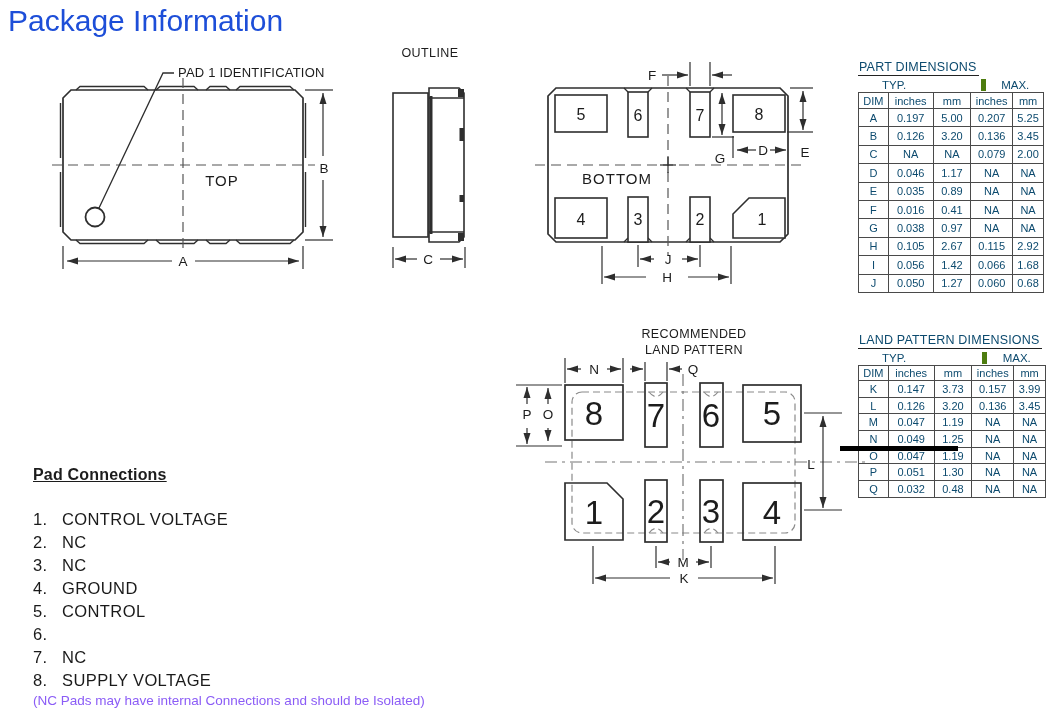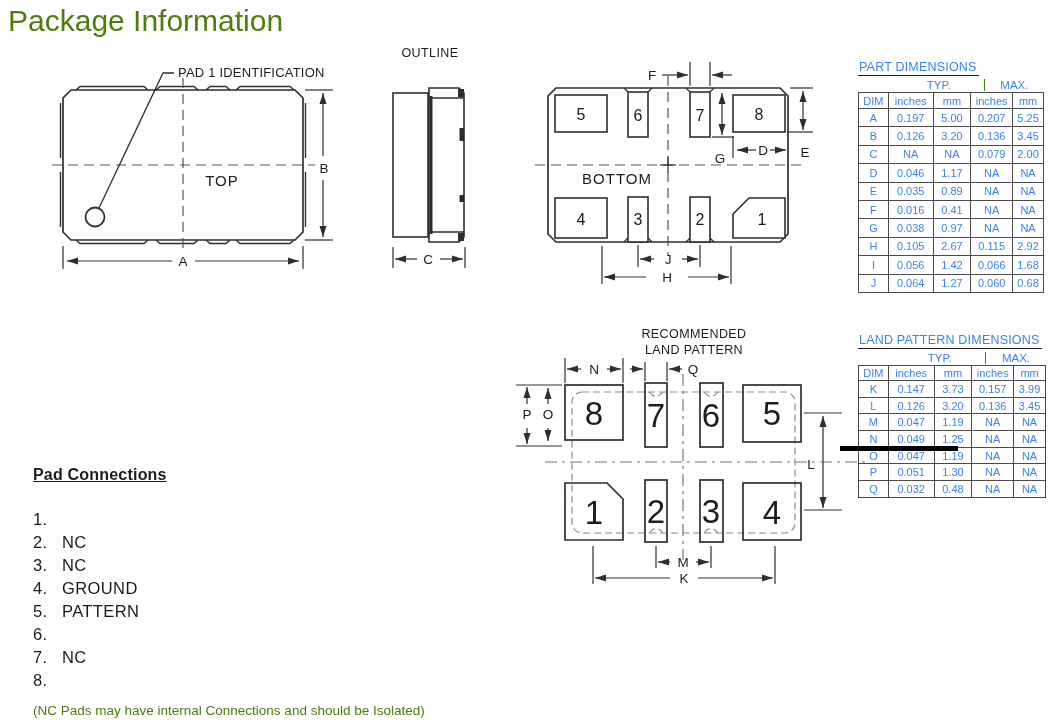--- a/index.html
+++ b/index.html
@@ -1,47 +1,47 @@
 <!DOCTYPE html>
 <html><head>
 <meta charset="utf-8">
 <style>
   html,body{margin:0;padding:0;background:#fff;}
   .page{position:relative;width:1054px;height:723px;background:#ffffff;overflow:hidden;
         font-family:"Liberation Sans","DejaVu Sans",sans-serif;color:#1c1c1c;}
   .page-title{position:absolute;left:8px;top:4px;font-size:30px;font-weight:400;
-        letter-spacing:0;color:#4d7c0f;margin:0;}
+        letter-spacing:0;color:#1d4ed8;margin:0;}
   svg.diagram{position:absolute;left:0;top:0;z-index:1;}
   svg.diagram text{fill:#1c1c1c;stroke:none;font-family:"Liberation Sans","DejaVu Sans",sans-serif;}
   .t13{font-size:13.5px;}
   .t12{font-size:12.5px;letter-spacing:.4px;}
   .t15{font-size:15px;letter-spacing:1px;}
   .padnum{font-size:16px;}
   .padnum-big{font-size:33px;}
   .callout{font-size:13px;letter-spacing:.2px;}
 
-  .dimtbl{position:absolute;z-index:2;color:#3b82f6;}
+  .dimtbl{position:absolute;z-index:2;color:#0c4a6e;}
   .dimtbl .tbl-title{font-size:12.5px;letter-spacing:.2px;display:inline-block;
         border-bottom:1.5px solid #222;padding:0 2px 1px 1px;margin:0 0 2px 0;white-space:nowrap;}
   .grp-row{display:flex;font-size:11.5px;margin:1px 0 1px 0;}
   .grp-row .sp{width:30px;}
   .dimtbl table{border-collapse:collapse;table-layout:fixed;}
   .dimtbl th,.dimtbl td{border:1px solid #4a4a4a;text-align:center;padding:0;
         font-size:11px;font-weight:400;white-space:nowrap;overflow:hidden;}
   .part-tbl th{height:15px}  .part-tbl td{height:17.4px;}
   .land-tbl th{height:14px}  .land-tbl td{height:15.7px;}
-  .grp-typ{text-align:right;}
-  .grp-max{text-align:center;border-left:1px solid #4d7c0f;margin-left:33px;}
+  .grp-typ{text-align:left;}
+  .grp-max{text-align:center;border-left:5px solid #4d7c0f;margin-left:33px;}
 
   .pad-conn{position:absolute;left:33px;top:466px;z-index:2;}
   .pc-title{font-size:16px;font-weight:bold;text-decoration:underline;
         letter-spacing:.2px;margin:0 0 24px 0;}
   .pc-item{display:flex;font-size:16.5px;letter-spacing:.4px;line-height:23px;color:#1a1a1a;}
   .pc-num{width:29px;flex:none;}
-  .pc-note{font-size:13.5px;margin-top:11px;color:#4d7c0f;}
+  .pc-note{font-size:13.5px;margin-top:1px;color:#8b5cf6;}
 
   .strike-bar{position:absolute;left:840px;top:446px;width:118px;height:5px;
         background:#000;z-index:3;}
 </style>
 </head>
 <body>
 
 <div class="page">
 
   <h1 class="page-title">Package Information</h1>
@@ -373,21 +373,21 @@
           </tr>
           <tr>
             <td>I</td>
             <td>0.056</td>
             <td>1.42</td>
             <td>0.066</td>
             <td>1.68</td>
           </tr>
           <tr>
             <td>J</td>
-            <td>0.064</td>
+            <td>0.050</td>
             <td>1.27</td>
             <td>0.060</td>
             <td>0.68</td>
           </tr>
         </tbody>
     </table>
   </section>
 
   <section class="dimtbl" style="left:858px;top:330px;width:188px">
     <div class="tbl-title">LAND PATTERN DIMENSIONS</div>
@@ -465,45 +465,47 @@
           </tr>
         </tbody>
     </table>
   </section>
 
   <section class="pad-conn">
     <div class="pc-title">Pad Connections</div>
     <div>
         <div class="pc-item">
           <span class="pc-num">1.</span>
+          <span class="pc-label">CONTROL VOLTAGE</span>
         </div>
         <div class="pc-item">
           <span class="pc-num">2.</span>
           <span class="pc-label">NC</span>
         </div>
         <div class="pc-item">
           <span class="pc-num">3.</span>
           <span class="pc-label">NC</span>
         </div>
         <div class="pc-item">
           <span class="pc-num">4.</span>
           <span class="pc-label">GROUND</span>
         </div>
         <div class="pc-item">
           <span class="pc-num">5.</span>
-          <span class="pc-label">PATTERN</span>
+          <span class="pc-label">CONTROL</span>
         </div>
         <div class="pc-item">
           <span class="pc-num">6.</span>
         </div>
         <div class="pc-item">
           <span class="pc-num">7.</span>
           <span class="pc-label">NC</span>
         </div>
         <div class="pc-item">
           <span class="pc-num">8.</span>
+          <span class="pc-label">SUPPLY VOLTAGE</span>
         </div>
       </div>
     <div class="pc-note">(NC Pads may have internal Connections and should be Isolated)</div>
   </section>
 
   <div class="strike-bar"></div>
 </div>
 
 </body></html>

